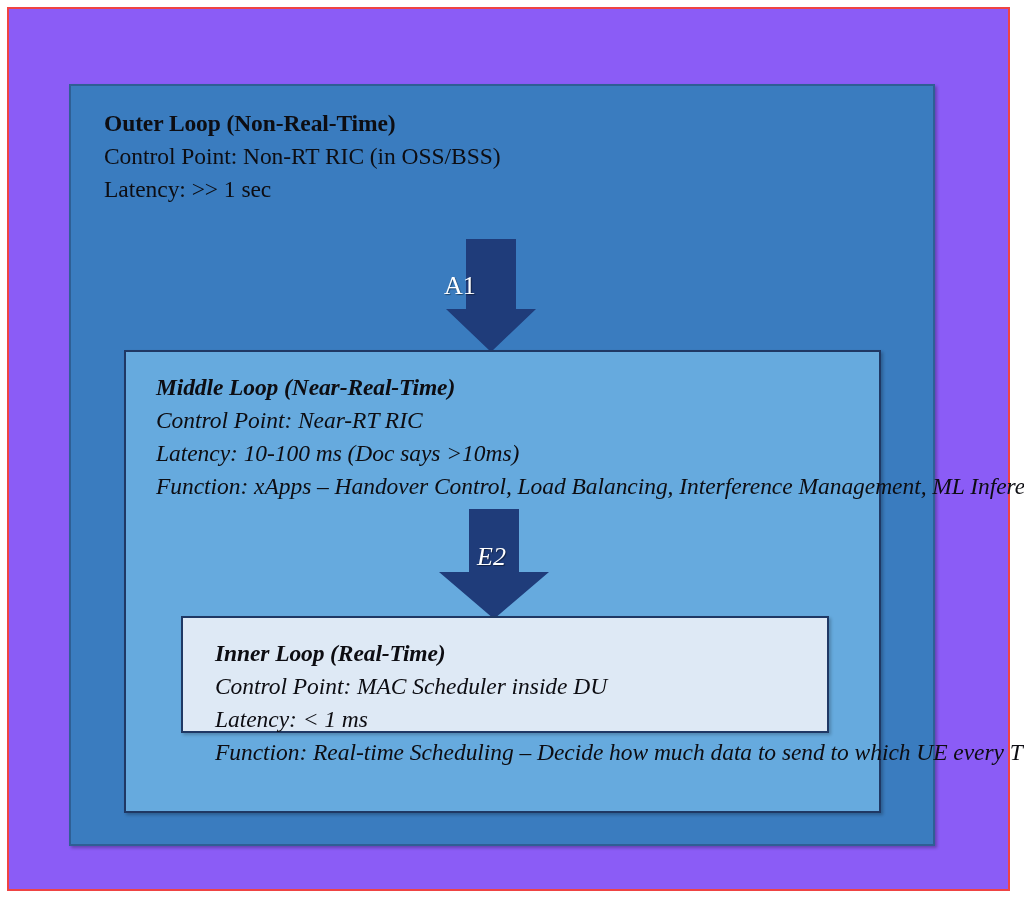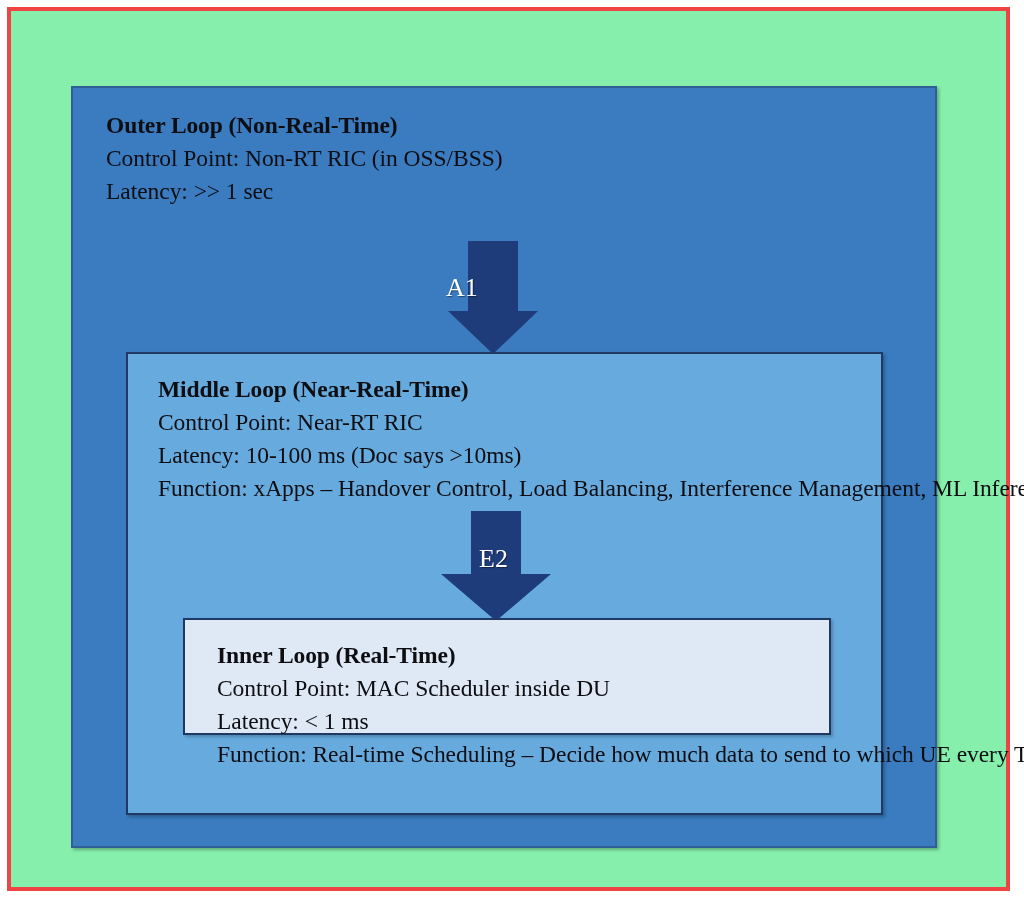--- a/index.html
+++ b/index.html
@@ -15,22 +15,22 @@
     overflow: hidden;
   }
 
   
   .page-frame {
     position: absolute;
     left: 7px;
     top: 7px;
     width: 1003px;
     height: 884px;
-    background: #86efac;
-    border: 4px solid #ef4444;
+    background: #8b5cf6;
+    border: 2px solid #ef4444;
     box-sizing: border-box;
   }
 
   
   .outer-box {
     position: absolute;
     left: 60px;
     top: 75px;
     width: 866px;
     height: 762px;
@@ -44,20 +44,21 @@
   .middle-box {
     position: absolute;
     left: 115px;
     top: 341px;
     width: 757px;
     height: 463px;
     background: #66AADE;
     border: 2px solid #1F3864;
     box-sizing: border-box;
     box-shadow: 2px 2px 3px rgba(0,0,0,0.25);
+    font-style: italic;
   }
 
   
   .inner-box {
     position: absolute;
     left: 55px;
     top: 264px;
     width: 648px;
     height: 117px;
     background: #DEE9F5;

